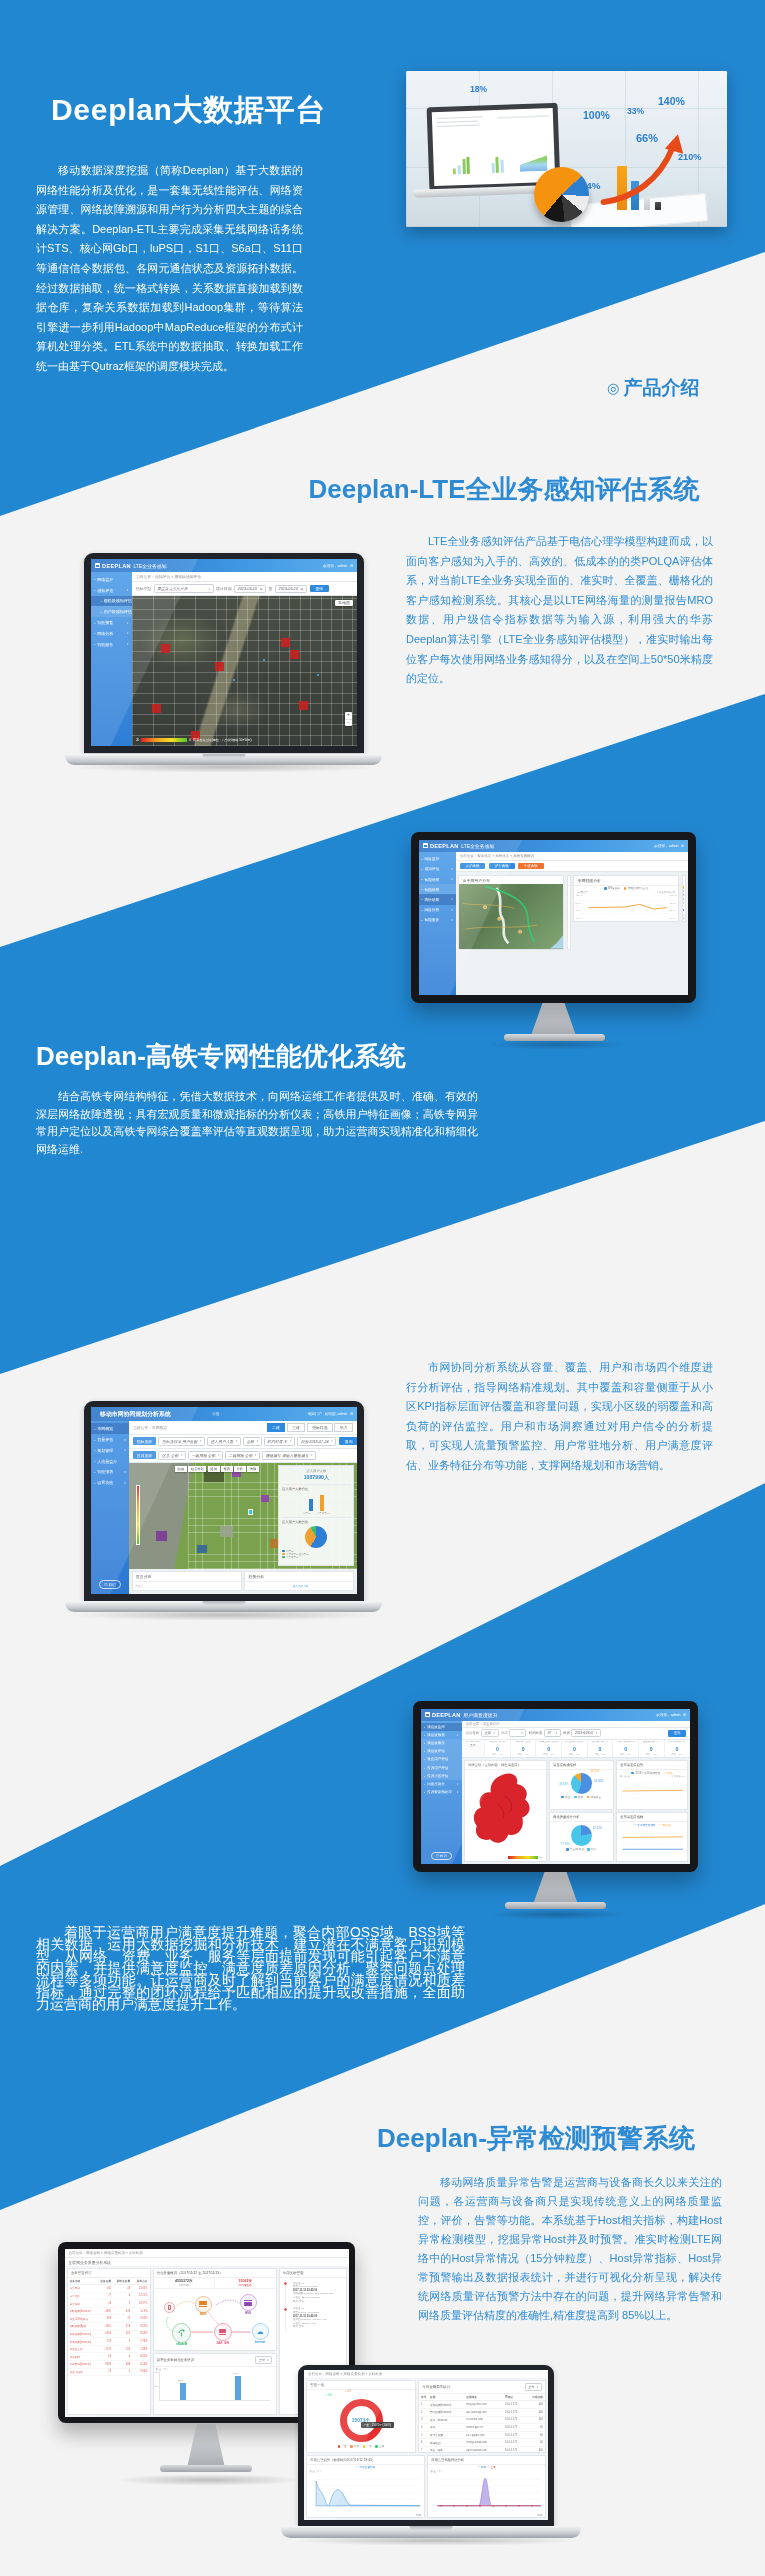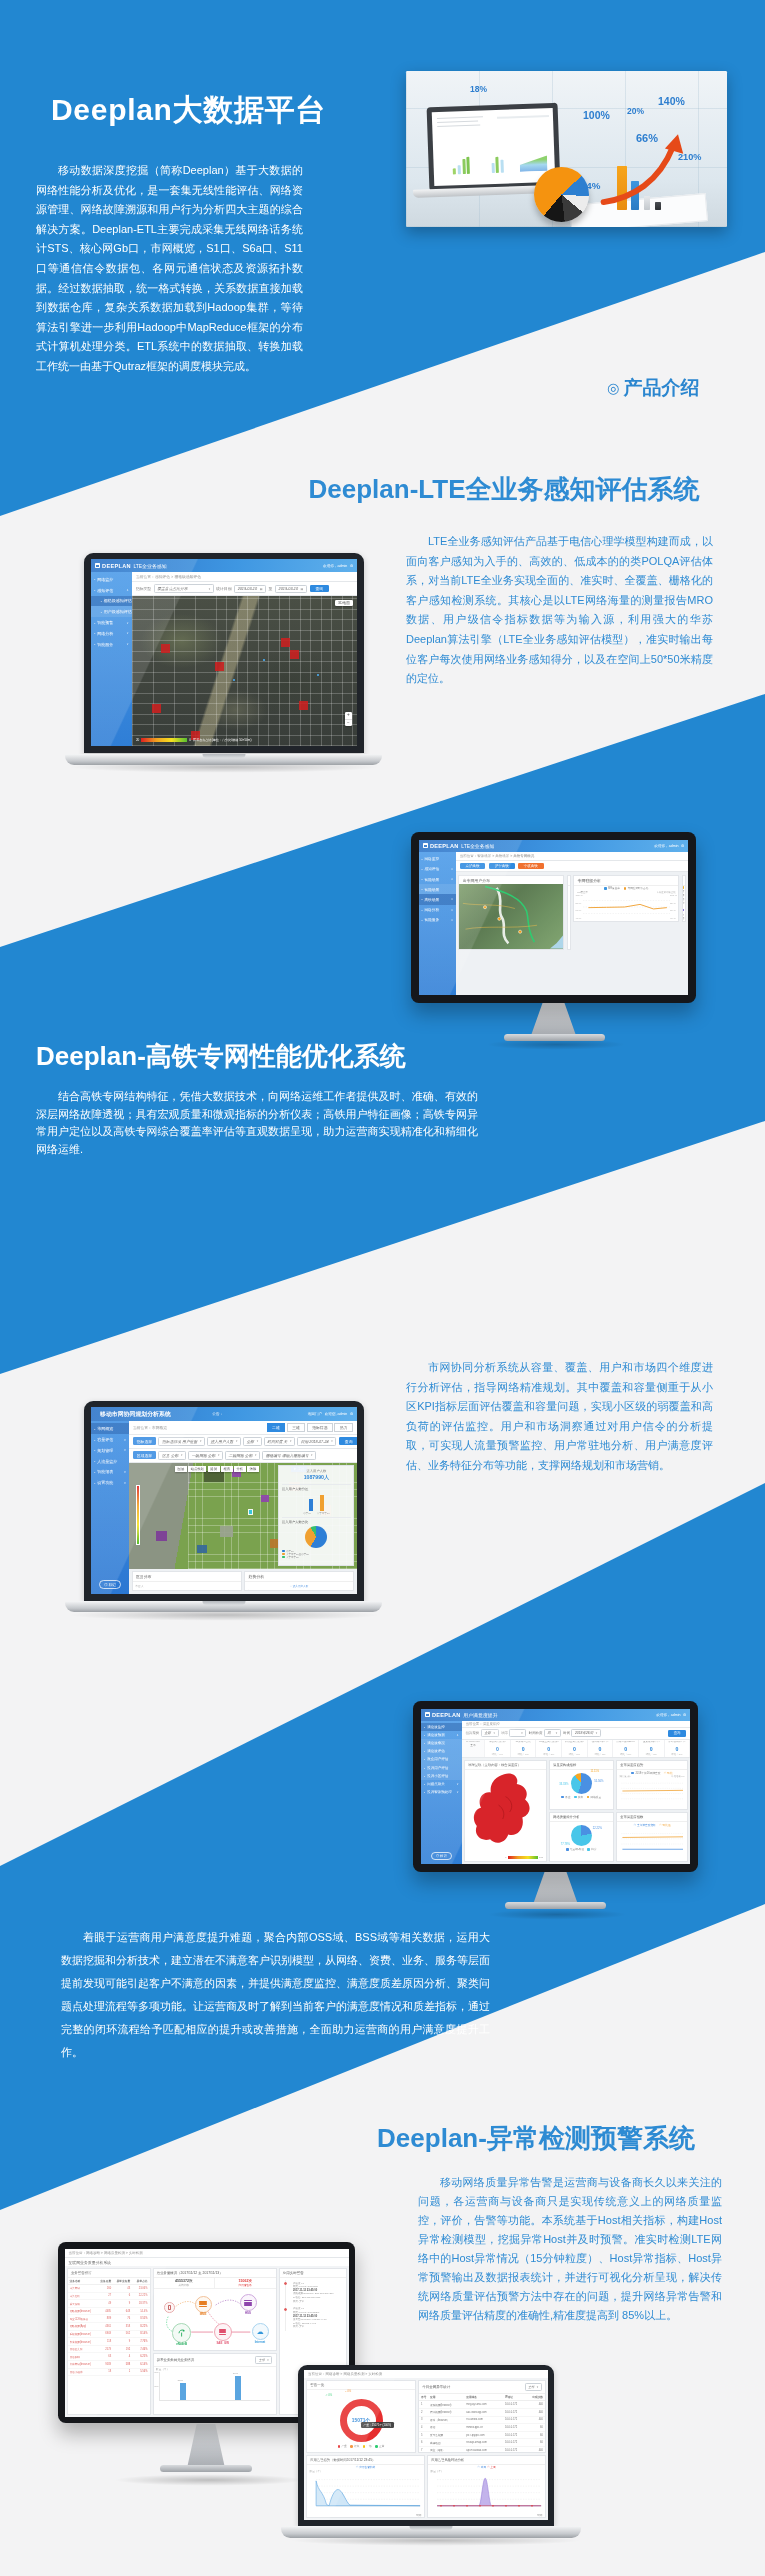--- a/index.html
+++ b/index.html
@@ -46,21 +46,21 @@
 .sec-h{white-space:nowrap}
 #h1{left:288px;top:472px;width:432px;text-align:center;color:#2e8bd3}
 #h2{left:36px;top:1039px;color:#fff}
 #h3{left:340px;top:1300px;width:392px;text-align:center;color:#2e8bd3}
 #h4{left:51px;top:1866px;color:#fff}
 #h5{left:340px;top:2121px;width:392px;text-align:center;color:#2e8bd3}
 .sec-p{position:absolute;font-size:11px;line-height:19.6px;text-align:justify;text-indent:2em}
 #p1{left:406px;top:532px;width:307px;color:#2e8bd3}
 #p2{left:36px;top:1088px;width:442px;color:#fff;font-size:11px;line-height:17.7px}
 #p3{left:406px;top:1358px;width:307px;color:#2e8bd3}
-#p4{left:61px;top:1926px;width:429px;color:#fff;font-size:11px;line-height:23px}
+#p4{left:36px;top:1926px;width:429px;color:#fff;font-size:14px;line-height:12px}
 #p5{left:418px;top:2173px;width:304px;color:#2e8bd3;font-size:11px;line-height:19px}
 
 .lap-scr{position:absolute;background:#20242a;border:solid #20242a;border-width:6.5px 7.8px 7.8px;border-radius:9.2px 9.2px 0 0;box-shadow:0 2.6px 6.5px rgba(0,0,0,.18)}
 .lap-base{position:absolute;background:linear-gradient(#f5f6f7,#c6c9cd 65%,#9da1a6);border-radius:2px 2px 9.2px 9.2px}
 .lap-base::before{content:"";position:absolute;left:50%;transform:translateX(-50%);top:0;width:43px;height:3.9px;background:linear-gradient(#b4b8bd,#dadde0);border-radius:0 0 5.2px 5.2px}
 .mon-frame{position:absolute;background:#15171b;border-radius:7.8px;padding:7.8px;box-shadow:0 10.5px 19.6px rgba(0,0,0,.28)}
 .mon-stand{position:absolute;background:linear-gradient(#e3e5e8,#a9adb2);clip-path:polygon(32% 0,68% 0,86% 100%,14% 100%)}
 .mon-base{position:absolute;height:6.5px;border-radius:3.9px;background:linear-gradient(#d8dbde,#9fa3a8)}
 .dev-shadow{position:absolute;background:radial-gradient(ellipse at center,rgba(0,0,0,.22),transparent 68%)}
 .scr{width:100%;height:100%;background:#fff;position:relative;overflow:hidden;font-family:"Liberation Sans",sans-serif}
@@ -154,21 +154,21 @@
 </head>
 <body>
 
 <div id="page">
 
   <div class="wedge" id="wedge-hero"></div>
   <div class="wedge" id="wedge-2"></div>
   <div class="wedge" id="wedge-4"></div>
 
   <div class="abs" id="hero-title">Deeplan大数据平台</div>
-  <div class="abs" id="hero-para">移动数据深度挖掘（简称Deeplan）基于大数据的网络性能分析及优化，是一套集无线性能评估、网络资源管理、网络故障溯源和用户行为分析四大主题的综合解决方案。Deeplan-ETL主要完成采集无线网络话务统计STS、核心网Gb口，市网概览，S1口、S6a口、S11口等通信信令数据包、各网元通信状态及资源拓扑数据。经过数据抽取，统一格式转换，关系数据直接加载到数据仓库，复杂关系数据加载到Hadoop集群，等待算法引擎进一步利用Hadoop中MapReduce框架的分布式计算机处理分类。ETL系统中的数据抽取、转换加载工作统一由基于Qutraz框架的调度模块完成。</div>
+  <div class="abs" id="hero-para">移动数据深度挖掘（简称Deeplan）基于大数据的网络性能分析及优化，是一套集无线性能评估、网络资源管理、网络故障溯源和用户行为分析四大主题的综合解决方案。Deeplan-ETL主要完成采集无线网络话务统计STS、核心网Gb口，luPS口，S1口、S6a口、S11口等通信信令数据包、各网元通信状态及资源拓扑数据。经过数据抽取，统一格式转换，关系数据直接加载到数据仓库，复杂关系数据加载到Hadoop集群，等待算法引擎进一步利用Hadoop中MapReduce框架的分布式计算机处理分类。ETL系统中的数据抽取、转换加载工作统一由基于Qutraz框架的调度模块完成。</div>
 
   <div class="abs" id="heroimg">
     <div class="wgrid"></div>
     <div class="hi-lapscr">
       <div class="hi-lapin">
         <div class="hi-line" style="left:5.2px;top:6.5px;width:46px"></div>
         <div class="hi-line" style="left:5.2px;top:10.5px;width:41px"></div>
         <div class="hi-line" style="left:5.2px;top:14.4px;width:43px"></div>
         <div class="hi-line" style="left:65px;top:7.8px;width:52px;background:#e8ecef"></div>
         <div class="hi-bar" style="left:19.6px;height:5.2px;background:#9fd468"></div>
@@ -190,21 +190,21 @@
       <i style="width:6.5px;height:14.4px;background:linear-gradient(#e6e9ec,#c3c8cd)"></i>
       <i style="width:6.5px;height:8.5px;background:linear-gradient(#4a4d52,#2c2f33)"></i>
     </div>
     <svg class="abs" style="left:191px;top:58px" width="98" height="77" viewBox="0 0 150 118">
       <path d="M10,112 C55,106 95,80 116,28" stroke="#e64a19" stroke-width="9" fill="none" stroke-linecap="round"></path>
       <polygon points="104,30 124,8 132,38" fill="#e64a19"></polygon>
     </svg>
     <span class="pct">18%</span>
     <span class="pct">140%</span>
     <span class="pct">100%</span>
-    <span class="pct">20%</span>
+    <span class="pct">33%</span>
     <span class="pct">66%</span>
     <span class="pct">210%</span>
     <span class="pct">114%</span>
   </div>
 
   <div class="abs" id="intro">
     <span class="ring">◎</span>
     <span>产品介绍</span>
   </div>
 

